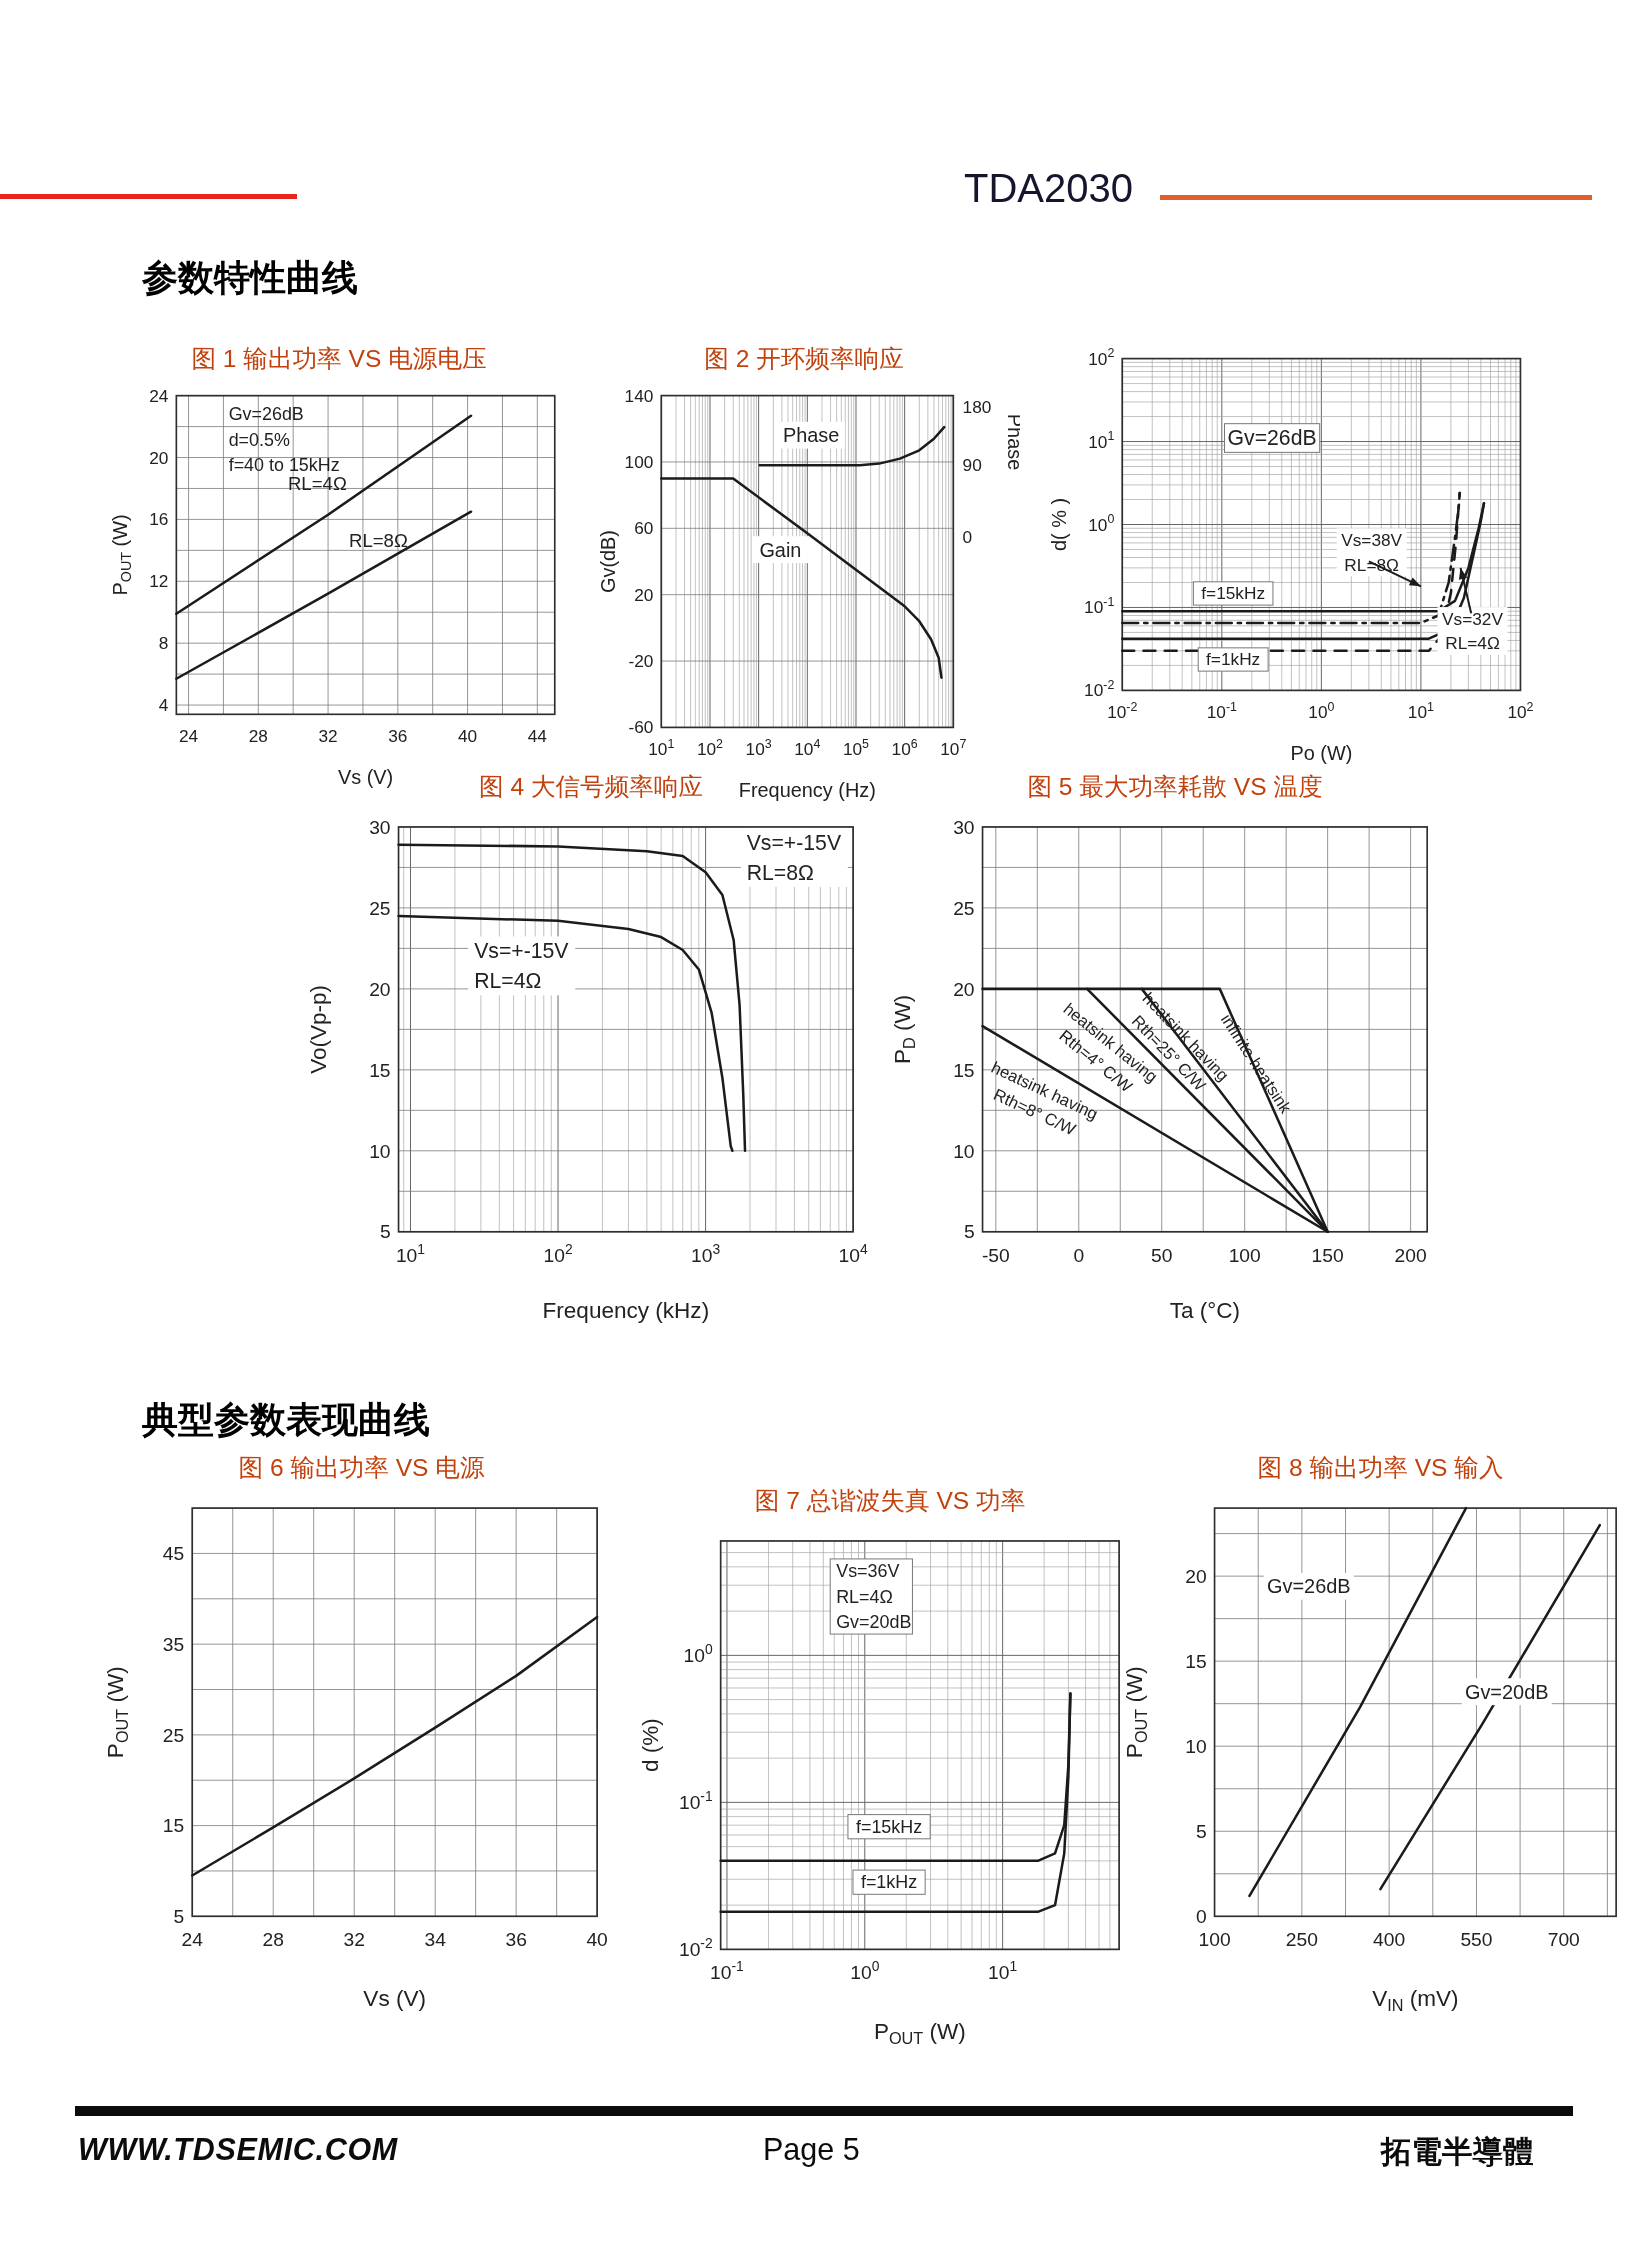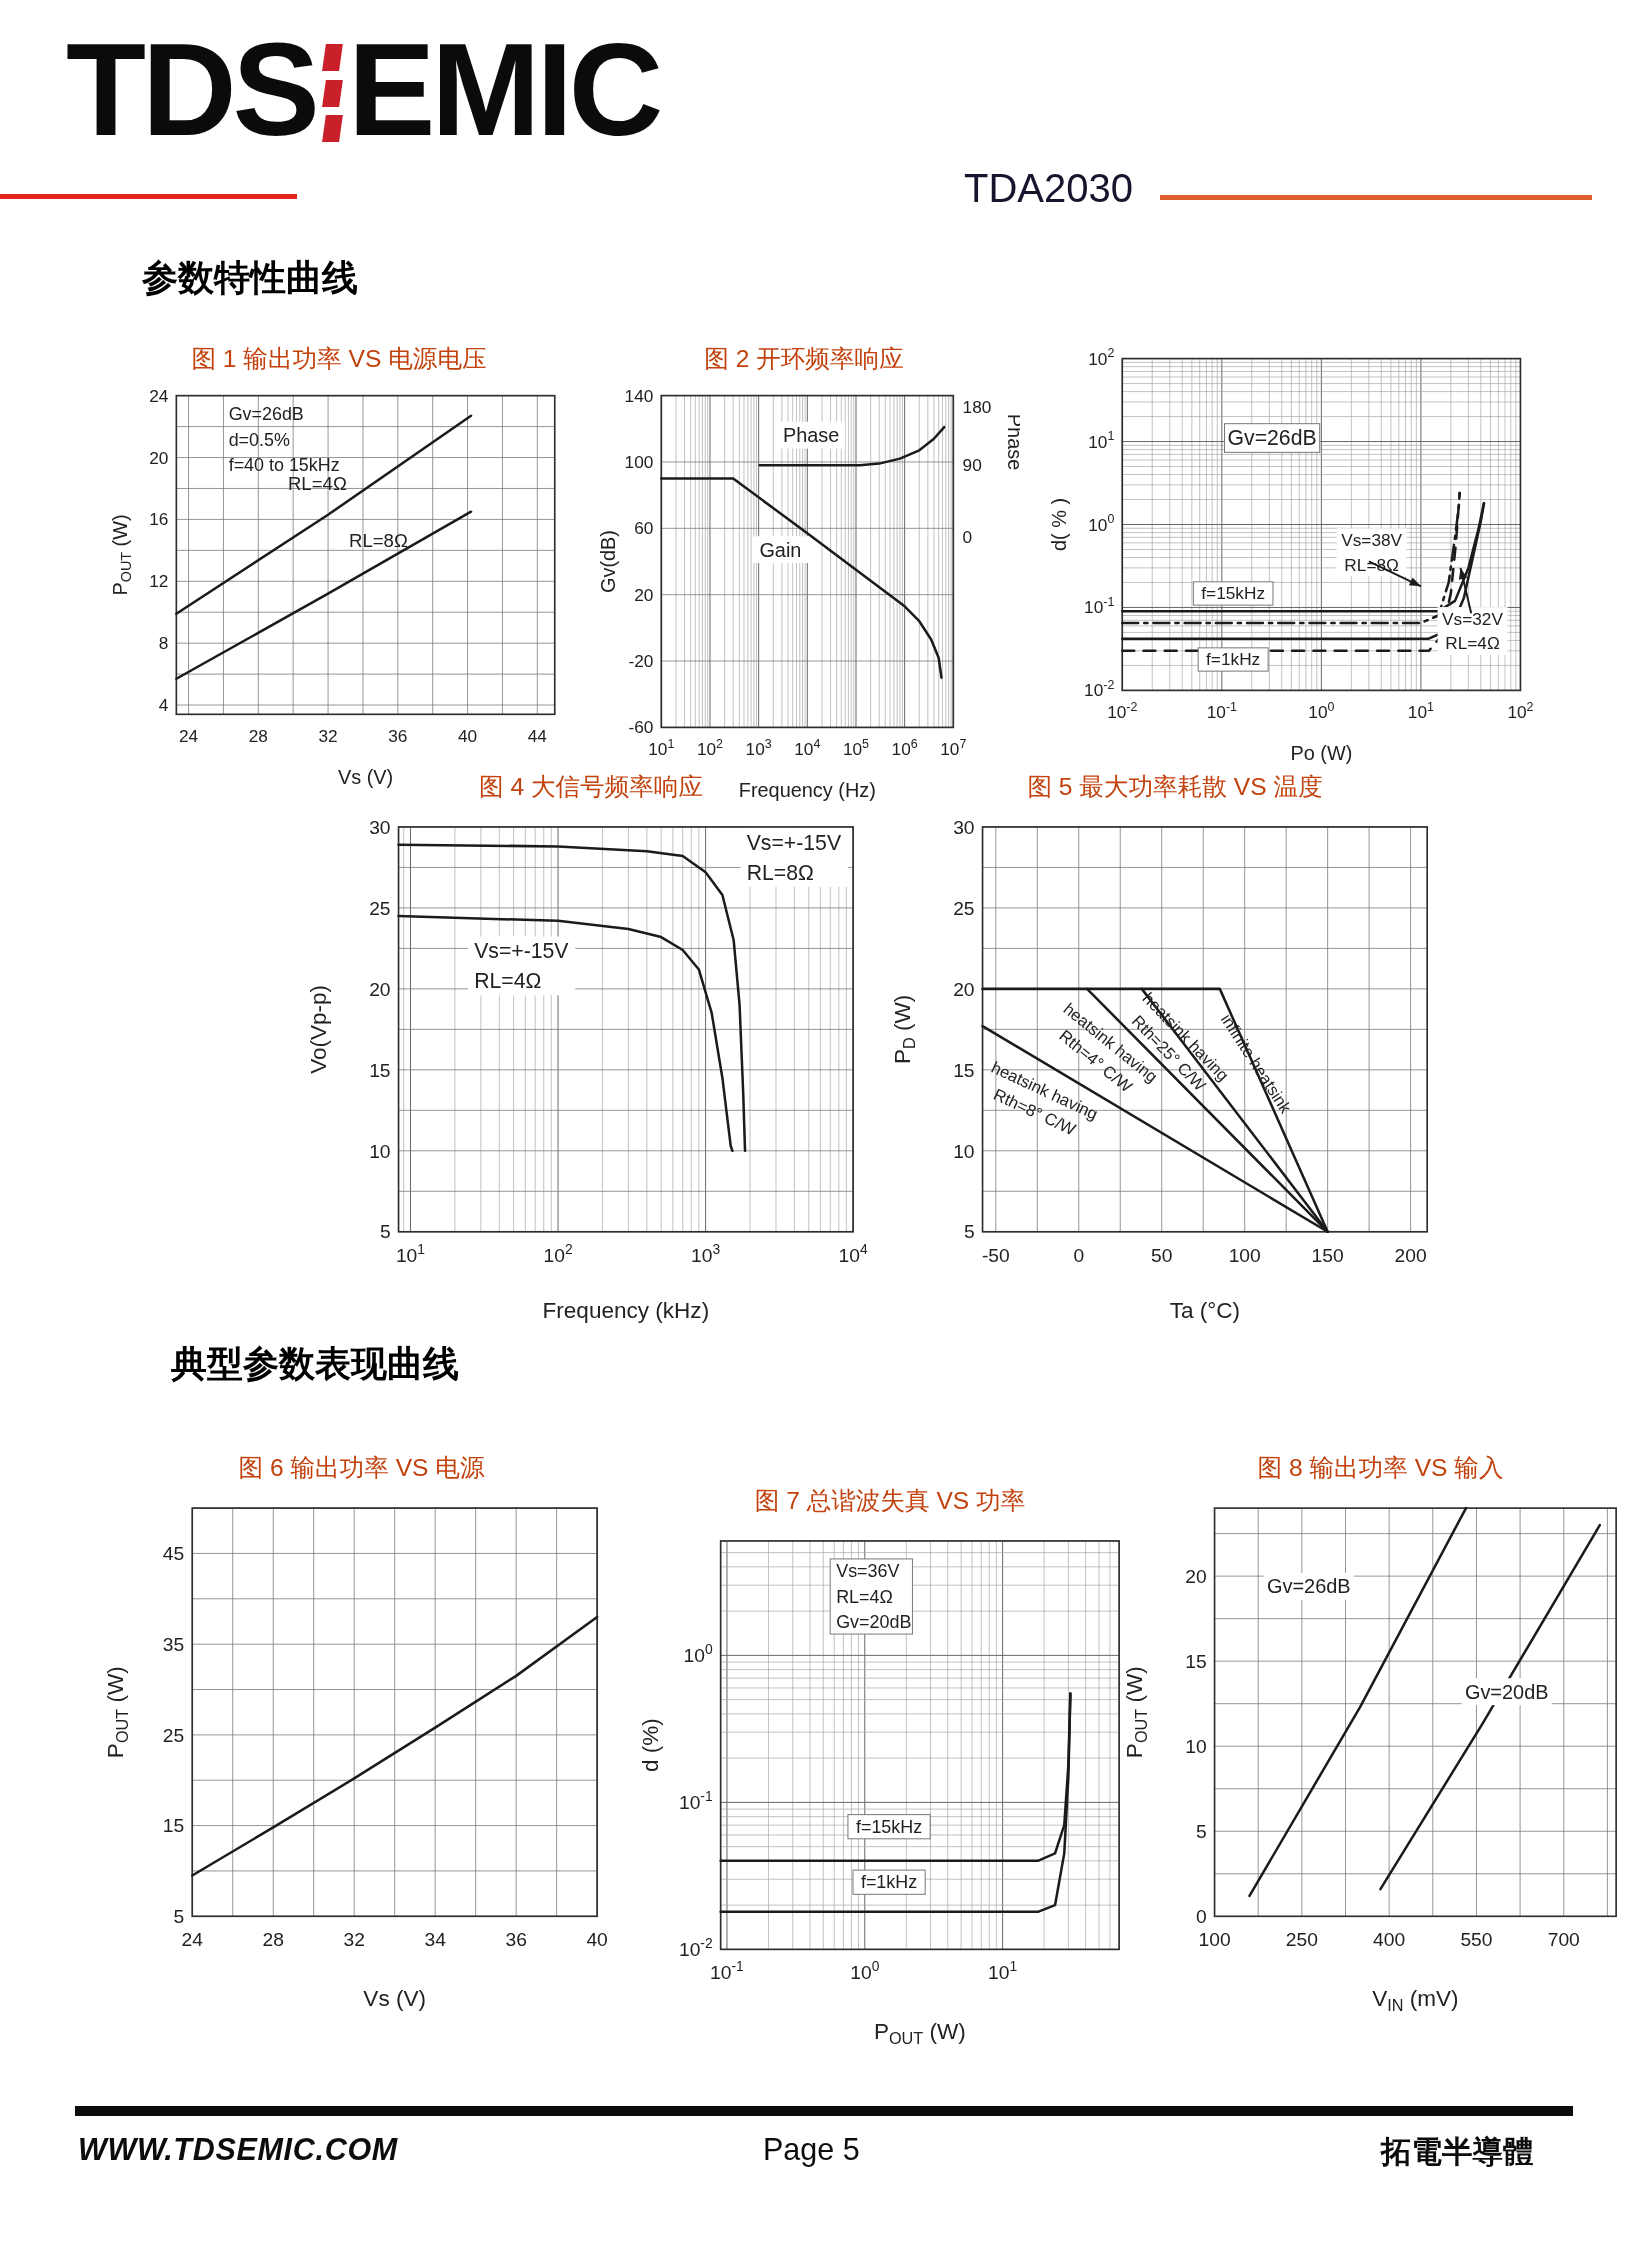--- a/index.html
+++ b/index.html
@@ -12,47 +12,38 @@
   .logo-mark{display:inline-flex;flex-direction:column;justify-content:space-between;
         width:17.3px;height:97px;margin:6.6px 6.6px 0 8px;}
   .logo-mark i{display:block;height:26.6px;background:#c9202a;transform:skewX(-8deg);}
   .part-number{position:absolute;left:964px;top:166px;font-size:40px;font-weight:normal;color:#15152d;}
   .rule-l{position:absolute;left:0;top:194px;width:297px;height:5.3px;background:#e8251d;}
   .rule-r{position:absolute;left:1160px;top:195px;width:432px;height:5.3px;background:#df5f2d;}
 
   
   .sec{position:absolute;left:142px;font-size:36px;font-weight:bold;color:#000;margin:0;}
   .sec1{top:254px;}
-  .sec2{top:1340px;margin-left:29px;}
+  .sec2{top:1396px;}
 
   
   .fig{position:absolute;}
   .fig-title{text-align:center;font-size:24.6px;color:#c2410c;margin:0 0 4px 0;white-space:nowrap;}
   svg.chart{display:block;}
 
   
   .footer-bar{position:absolute;left:75px;top:2106px;width:1498px;height:10px;background:#0c0c0c;}
   .footer-site{position:absolute;left:78px;top:2132px;font-size:30.5px;font-weight:bold;color:#0c0c0c;letter-spacing:0.7px;font-style:italic;}
   .footer-page{position:absolute;left:763px;top:2132px;font-size:30.5px;color:#0c0c0c;}
   .footer-co{position:absolute;left:1381px;top:2132px;font-size:30.5px;font-weight:bold;color:#0c0c0c;}
 </style>
 </head>
 <body>
 
 <div id="page">
 
-  <div class="logo">
-    <span>TDS</span>
-    <span class="logo-mark">
-        <i></i>
-        <i></i>
-        <i></i>
-      </span>
-    <span>EMIC</span>
-  </div>
   <div class="rule-l"></div>
   <div class="part-number">TDA2030</div>
   <div class="rule-r"></div>
 
   <h2 class="sec sec1">参数特性曲线</h2>
 
   <div class="fig" style="left:100px;top:342px;width:478px">
     <div class="fig-title">图 1 输出功率 VS 电源电压</div>
     <svg class="chart" viewBox="0 0 720 640" width="478" height="425">
         <line x1="133.38709677419354" y1="25" x2="133.38709677419354" y2="505" stroke="#7a7a7a" stroke-width="1.2"></line>

